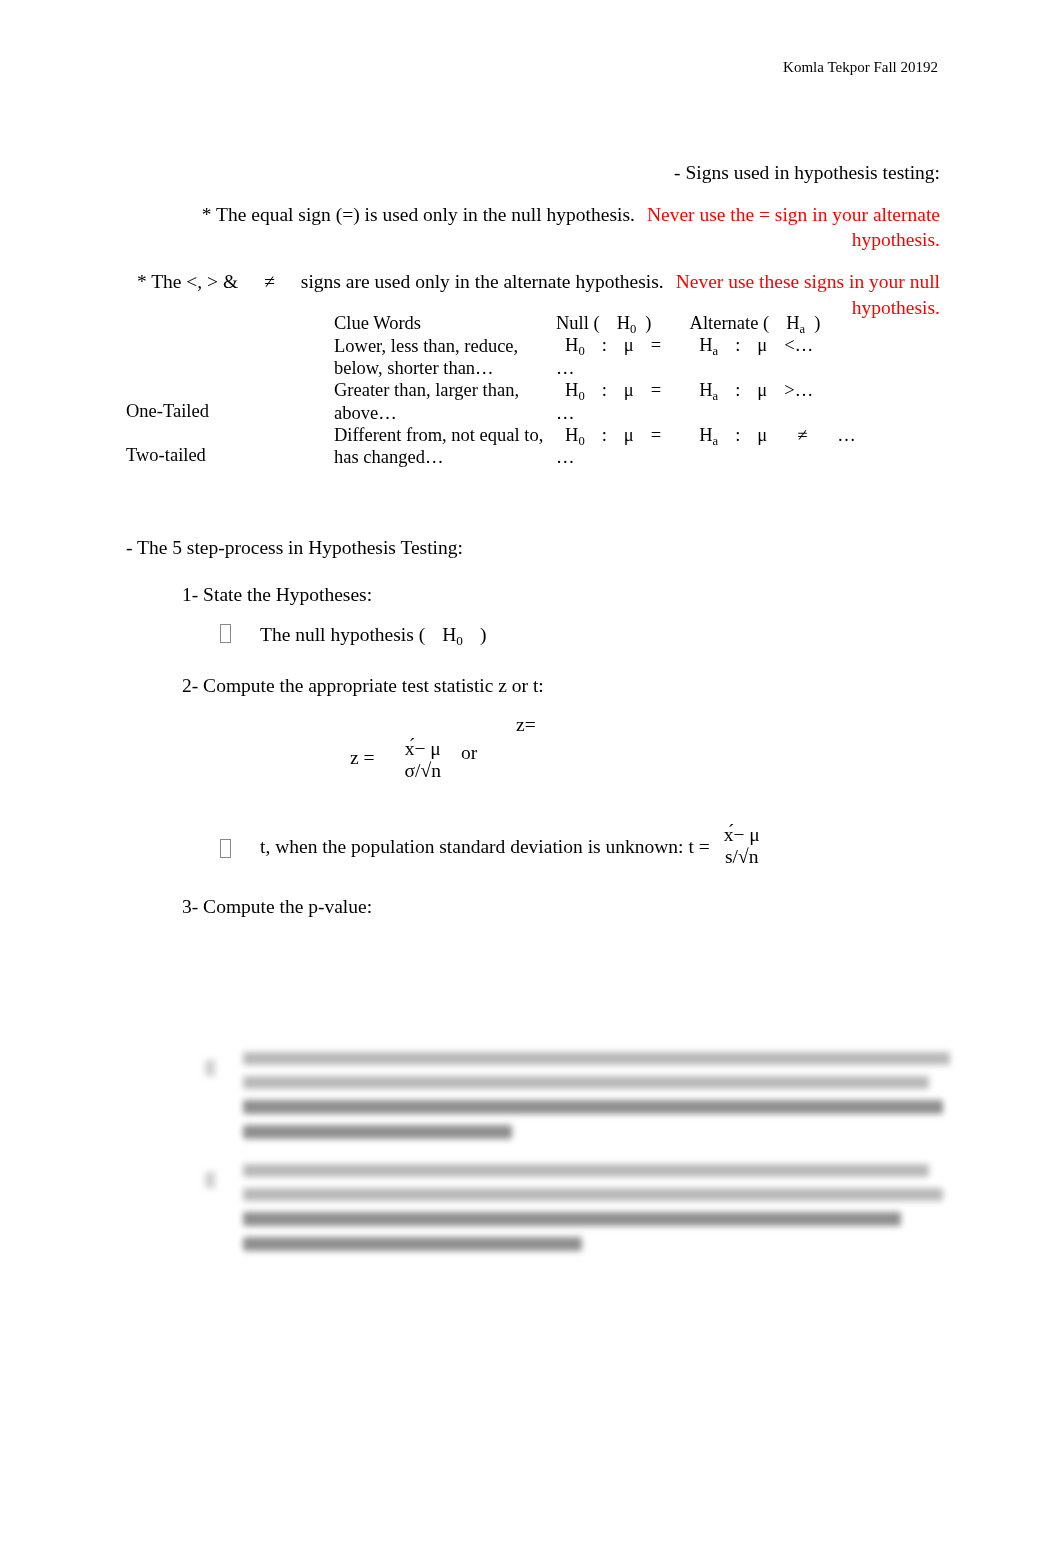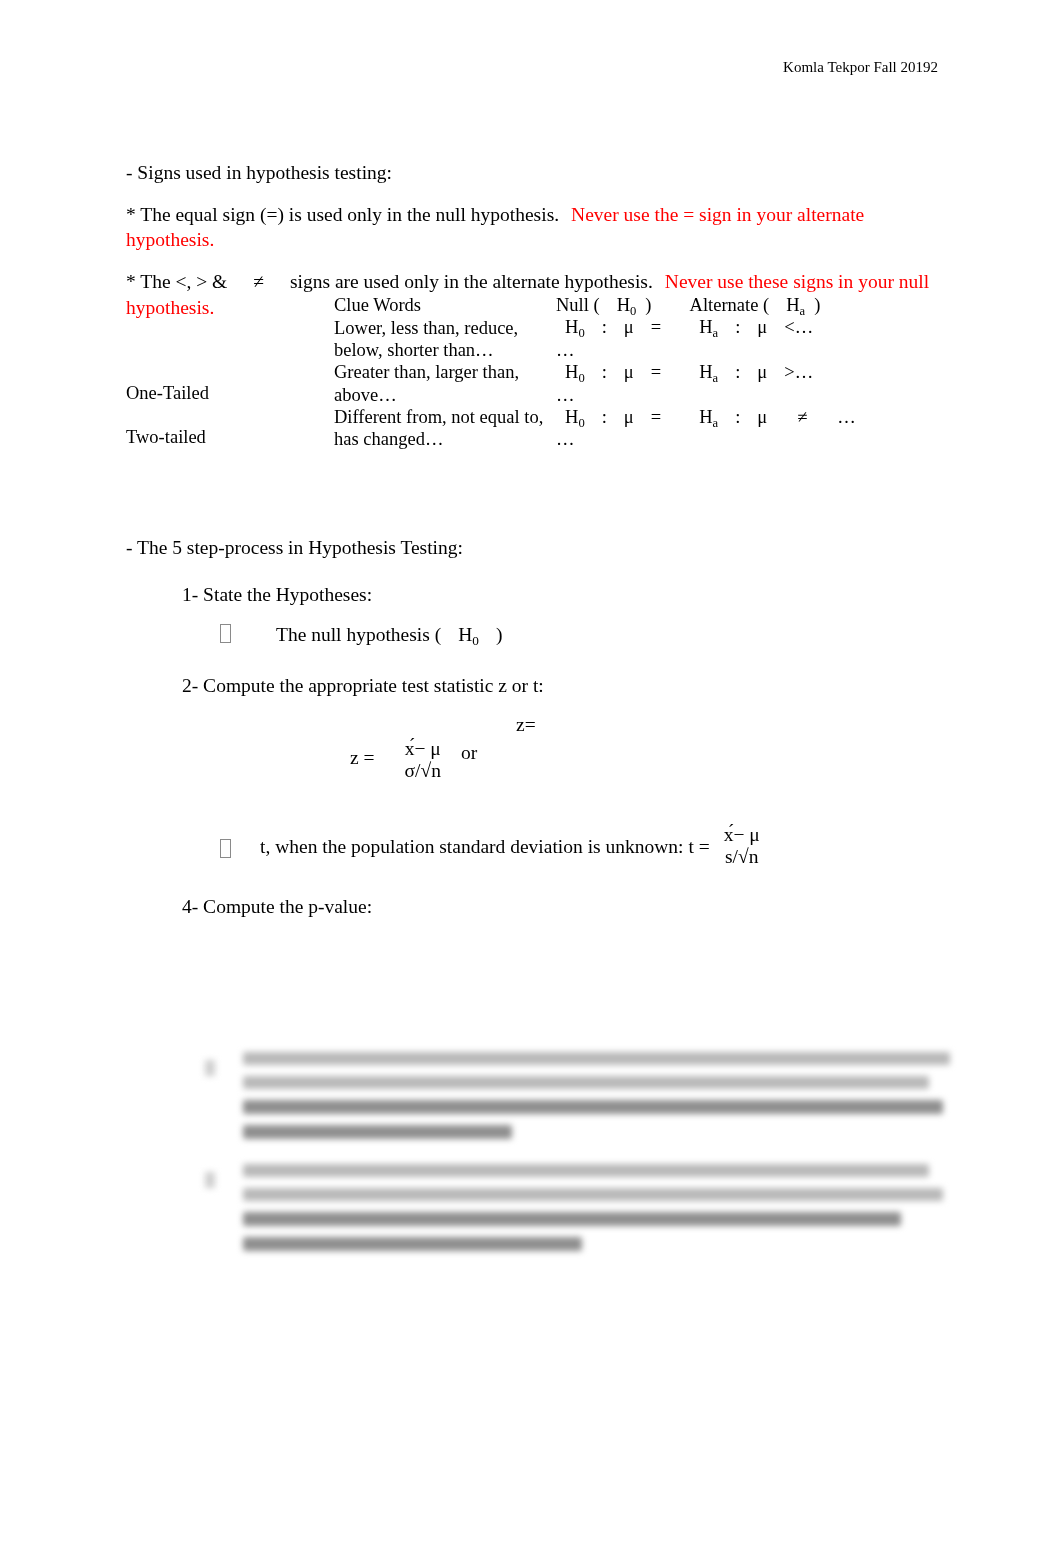--- a/index.html
+++ b/index.html
@@ -29,30 +29,31 @@
   .body-block {
     position: absolute;
     left: 126px;
     top: 160px;
     width: 814px;
   }
   .para {
     font-size: 19.5px;
     line-height: 1.32;
     margin: 0 0 16px 0;
+    text-align: right;
   }
   .red { color: #ff0000; }
   .sp-wide { display: inline-block; width: 12px; }
   .sp-xwide { display: inline-block; width: 26px; }
 
   
   .clue-table {
     position: absolute;
     left: 126px;
-    top: 294px;
+    top: 312px;
     width: 820px;
     font-size: 18.5px;
     line-height: 1.2;
   }
   .clue-table table {
     border-collapse: collapse;
     width: 100%;
   }
   .clue-table td {
     vertical-align: bottom;
@@ -90,21 +91,20 @@
     font-size: 19.5px;
     line-height: 1.3;
     margin-top: 13px;
   }
   .step-head { margin: 0 0 22px 0; }
   .step-num  { margin: 0 0 14px 56px; }
   .bullet-row {
     display: flex;
     align-items: baseline;
     margin: 0 0 8px 94px;
-    gap: 16px;
   }
   .tofu {
     display: inline-block;
     width: 9px;
     height: 17px;
     border: 1px solid #8a8a8a;
     background: #ffffff;
     flex: 0 0 auto;
     position: relative;
     top: 2px;
@@ -313,21 +313,21 @@
 
     <div class="t-formula-row">
       <span class="tofu"></span>
       <span class="bullet-text">t, when the population standard deviation is unknown: t =</span>
       <span class="frac t-frac">
         <span class="num">х́− μ</span>
         <span class="den">s/√n</span>
       </span>
     </div>
 
-    <p class="step3">4- Compute the p-value:</p>
+    <p class="step3">3- Compute the p-value:</p>
 
   </div>
 
   <div class="redacted">
 
     <div class="red-item">
       <span class="red-marker"></span>
       <span class="red-lines">
         <span class="rl w100" style="display: block;"></span>
         <span class="rl w97" style="display: block;"></span>

